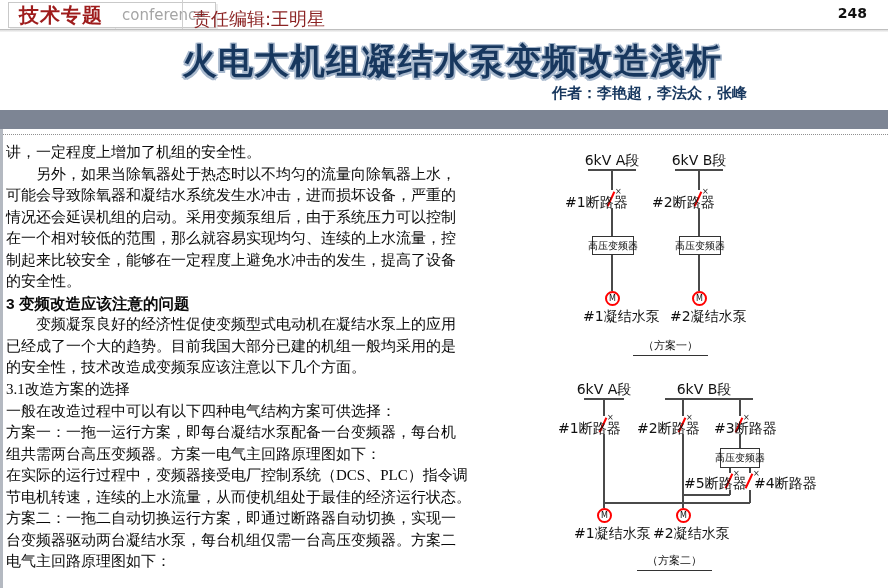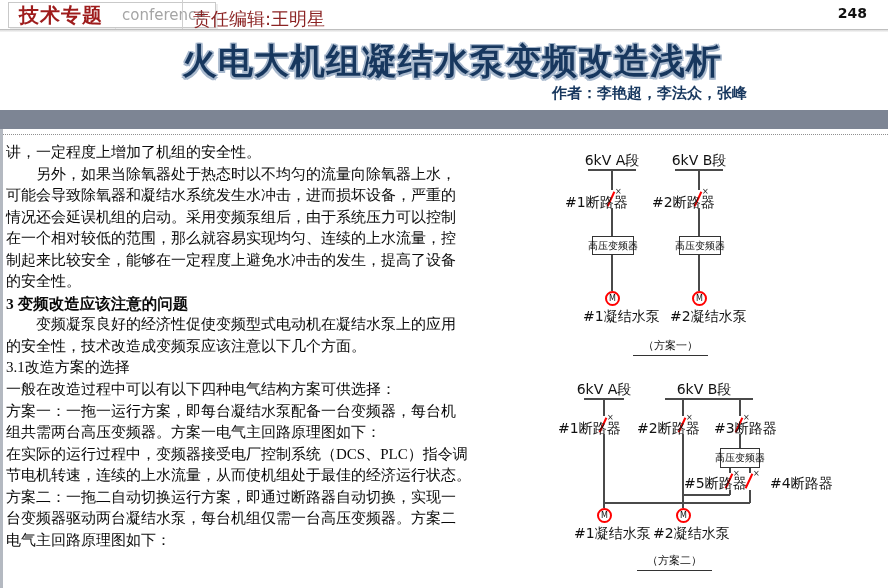--- a/index.html
+++ b/index.html
@@ -46,21 +46,21 @@
   }
   .gray-band { position:absolute; left:0; top:110px; width:888px; height:19px; background:#7d8594; }
   .dotted-rule { position:absolute; left:0; top:134px; width:888px; border-top:1px dotted #909090; }
   .left-strip { position:absolute; left:0; top:129px; width:3px; height:459px; background:#b4b9c1; }
 
   
   .article { position:absolute; left:6px; top:142px; width:452px; }
   .aline { height:21.55px; font-size:15px; line-height:21.55px; white-space:nowrap; color:#0a0a0a;
            font-family:"Liberation Serif","DejaVu Serif",serif; }
   .aline.indent { padding-left:30px; }
-  .aline.hbold { font-weight:bold; font-size:15.5px; font-family:Liberation Serif, serif; }
+  .aline.hbold { font-weight:bold; font-size:15.5px; font-family:Liberation Sans, sans-serif; }
 
   
   .diagram { position:absolute; }
   .vline { position:absolute; width:1.5px; background:#4a4a4a; }
   .hline { position:absolute; height:1.5px; background:#4a4a4a; }
   .busbar { position:absolute; height:2px; background:#4a4a4a; }
   .dlabel { position:absolute; font-size:14px; line-height:1.1; color:#111; white-space:nowrap; }
   .dlabel.ctr { text-align:center; }
   .dlabel.rt { text-align:right; }
   .breaker { position:absolute; width:2px; height:16px; background:#ff0000; transform:rotate(25deg); }
@@ -103,20 +103,21 @@
 <div class="article">
   <div class="aline">讲，一定程度上增加了机组的安全性。</div>
   <div class="aline indent">另外，如果当除氧器处于热态时以不均匀的流量向除氧器上水，</div>
   <div class="aline">可能会导致除氧器和凝结水系统发生水冲击，进而损坏设备，严重的</div>
   <div class="aline">情况还会延误机组的启动。采用变频泵组后，由于系统压力可以控制</div>
   <div class="aline">在一个相对较低的范围，那么就容易实现均匀、连续的上水流量，控</div>
   <div class="aline">制起来比较安全，能够在一定程度上避免水冲击的发生，提高了设备</div>
   <div class="aline">的安全性。</div>
   <div class="aline hbold">3 变频改造应该注意的问题</div>
   <div class="aline indent">变频凝泵良好的经济性促使变频型式电动机在凝结水泵上的应用</div>
+  <div class="aline">已经成了一个大的趋势。目前我国大部分已建的机组一般均采用的是</div>
   <div class="aline">的安全性，技术改造成变频泵应该注意以下几个方面。</div>
   <div class="aline">3.1改造方案的选择</div>
   <div class="aline">一般在改造过程中可以有以下四种电气结构方案可供选择：</div>
   <div class="aline">方案一：一拖一运行方案，即每台凝结水泵配备一台变频器，每台机</div>
   <div class="aline">组共需两台高压变频器。方案一电气主回路原理图如下：</div>
   <div class="aline">在实际的运行过程中，变频器接受电厂控制系统（DCS、PLC）指令调</div>
   <div class="aline">节电机转速，连续的上水流量，从而使机组处于最佳的经济运行状态。</div>
   <div class="aline">方案二：一拖二自动切换运行方案，即通过断路器自动切换，实现一</div>
   <div class="aline">台变频器驱动两台凝结水泵，每台机组仅需一台高压变频器。方案二</div>
   <div class="aline">电气主回路原理图如下：</div>
@@ -184,18 +185,18 @@
   <div class="vline" style="left:164px; top:88px; height:5px;"></div>
   <div class="breaker" style="left:163px; top:93px;"></div>
   <div class="breaker-x" style="left:168px; top:90px;">×</div>
   <div class="dlabel rt" style="left:119px; top:96px; width:40px;">#5断路器</div>
   <div class="vline" style="left:164px; top:110px; height:5px;"></div>
   <div class="hline" style="left:117px; top:114px; width:48px;"></div>
 
   <div class="vline" style="left:184px; top:88px; height:5px;"></div>
   <div class="breaker" style="left:183px; top:93px;"></div>
   <div class="breaker-x" style="left:188px; top:90px;">×</div>
-  <div class="dlabel" style="left:205px; top:96px; width:40px;">#4断路器</div>
+  <div class="dlabel" style="left:189px; top:96px; width:40px;">#4断路器</div>
   <div class="vline" style="left:184px; top:110px; height:13px;"></div>
   <div class="hline" style="left:38px; top:122px; width:147px;"></div>
 
   <div class="dcaption" style="left:72px; top:173px;">（方案二）</div>
 </div>
 
 </body></html>

